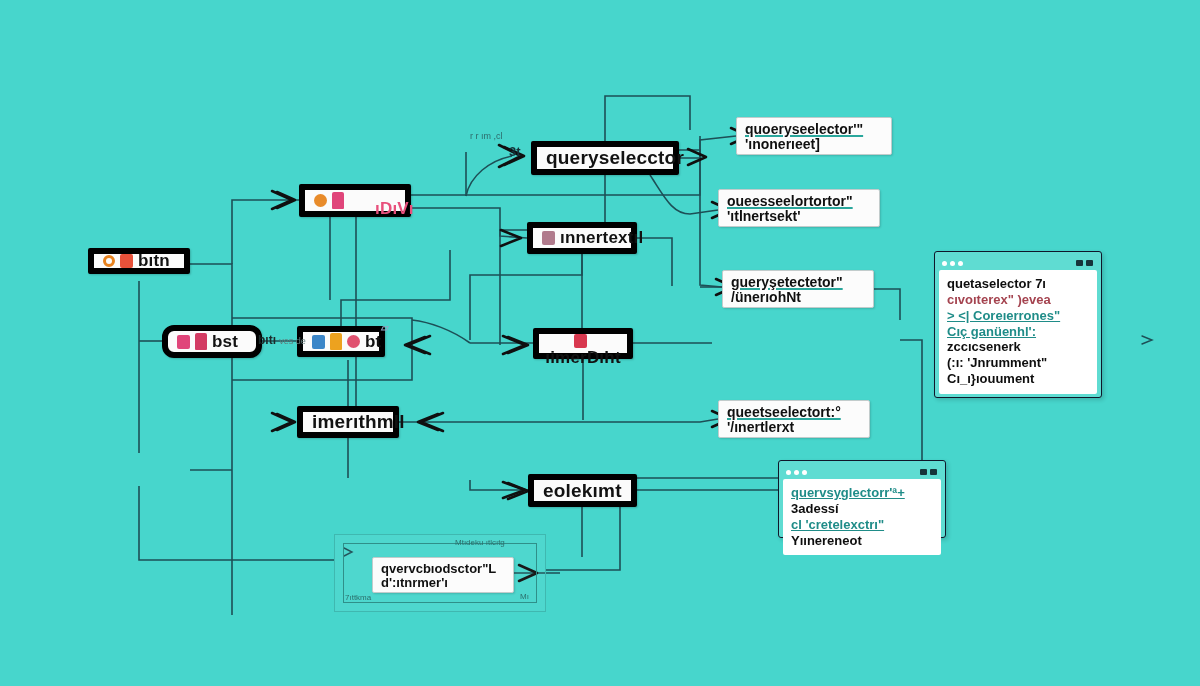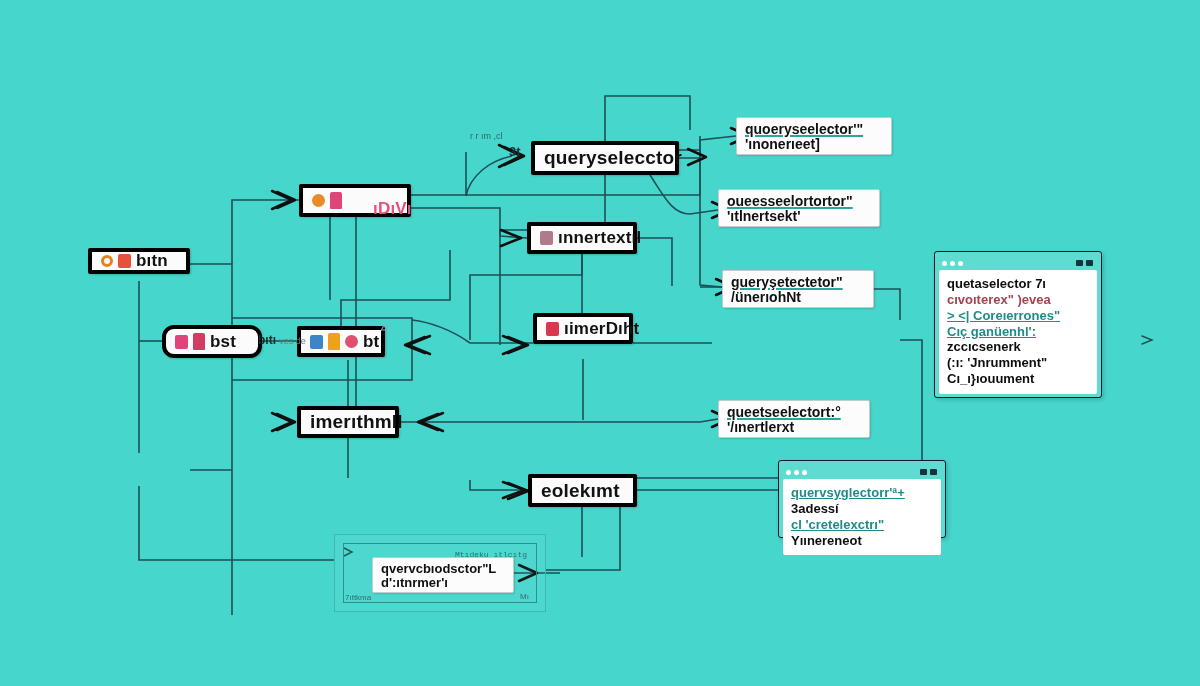--- a/index.html
+++ b/index.html
@@ -23,21 +23,21 @@
     left: 0;
     top: 0;
     width: 1200px;
     height: 686px;
     pointer-events: none;
   }
   .node {
     position: absolute;
     box-sizing: border-box;
     background: #fbfbfb;
-    border: 4px solid #000000;
+    border: 6px solid #000000;
     border-radius: 2px;
     display: flex;
     align-items: center;
     box-shadow: 1px 1px 2px rgba(0,0,0,0.18);
     padding: 0 9px;
     z-index: 5;
   }
   .node .lbl {
     font-weight: bold;
     color: #121212;
@@ -287,21 +287,21 @@
 
   <div class="node big" style="left:531px; top:141px; width:148px; height:34px;">
     <span class="lbl">queryselecctor</span>
   </div>
 
   <div class="node mid" style="left:527px; top:222px; width:110px; height:32px;">
     <span class="ico sq" style="background:#b07a8c;"></span>
     <span class="lbl">ınnertextıl</span>
   </div>
 
-  <div class="node mid" style="left:533px; top:313px; width:100px; height:31px;">
+  <div class="node mid" style="left:533px; top:328px; width:100px; height:31px;flex-direction:column;">
     <span class="ico sq" style="background:#d8384f;"></span>
     <span class="lbl">ıimerDıht</span>
   </div>
 
   <div class="node big" style="left:297px; top:406px; width:102px; height:32px;">
     <span class="lbl">imerıthmll</span>
   </div>
 
   <div class="node big" style="left:528px; top:474px; width:109px; height:33px;">
     <span class="lbl">eolekımt</span>
@@ -381,21 +381,21 @@
 
   <div class="midtext" style="left:509px; top:144px; font-size:13px; color:#14333a;">
     <span>3t</span>
   </div>
 
   <div class="midtext" style="left:258px; top:333px; font-size:12px;">
     <span>bıtı</span>
     <span class="faint" style="font-size:9px;">ves de</span>
   </div>
 
-  <div class="midtext" style="left:455px; top:550px; font-size:8px; color:#2c6f6c; font-weight:normal;font-family:Liberation Mono, monospace;">
+  <div class="midtext" style="left:455px; top:538px; font-size:8px; color:#2c6f6c; font-weight:normal;">
     <span>Mtıdeku   ıtlcıtg</span>
   </div>
 
   <div class="midtext" style="left:345px; top:593px; font-size:8px; color:#2c6f6c; font-weight:normal;">
     <span>7ıttkma</span>
   </div>
 
   <div class="midtext" style="left:520px; top:592px; font-size:8px; color:#2c6f6c; font-weight:normal;text-align:right;">
     <span>Mı</span>
   </div>

